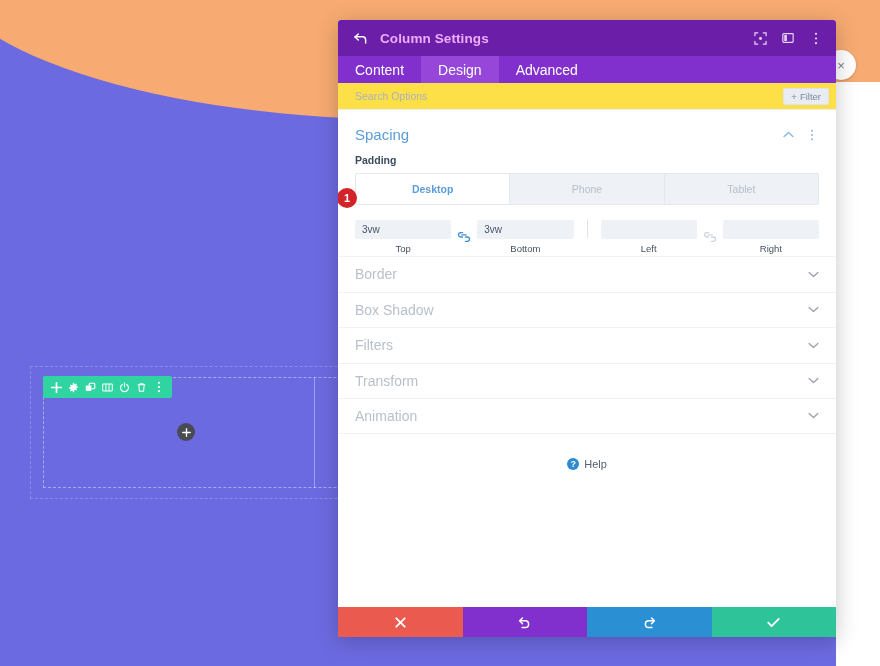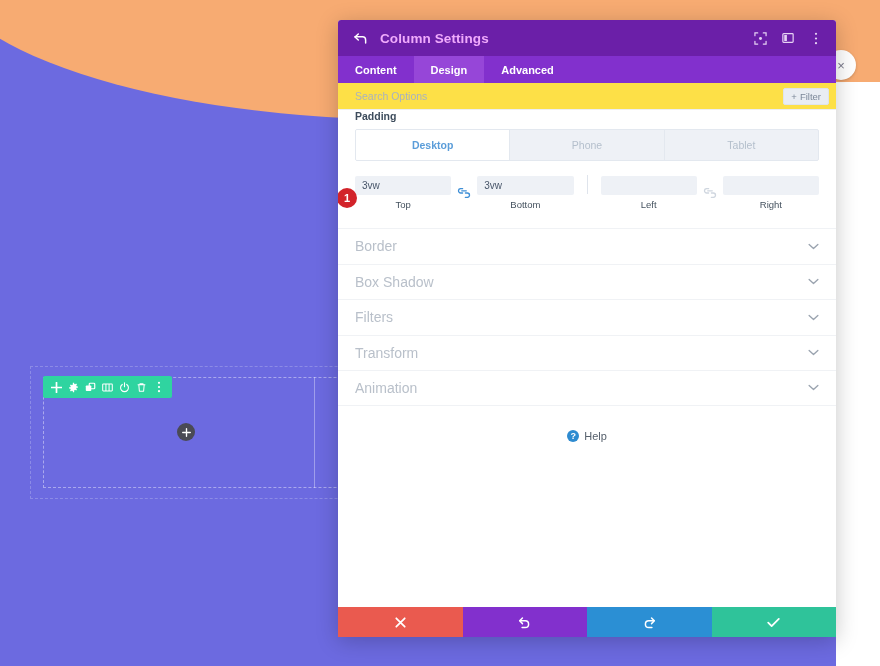--- a/index.html
+++ b/index.html
@@ -151,22 +151,22 @@
     height: 27px;
     background: #8230cd;
     display: flex;
     align-items: stretch;
     flex: 0 0 auto;
   }
   .modal-tabs .tab {
     padding: 0 17px;
     display: flex; align-items: center;
     color: #ffffff;
-    font-size: 11px;
-    font-weight: bold;
+    font-size: 14px;
+    font-weight: normal;
     cursor: pointer;
   }
   .modal-tabs .tab.active { background: #9646d8; }
 
   .search-row {
     height: 27px;
     background: #fde047;
     border-bottom: 1px solid #eceef2;
     display: flex;
     align-items: center;
@@ -302,21 +302,21 @@
     width: 20px; height: 20px;
     border-radius: 50%;
     background: #d2232a;
     color: #ffffff;
     font-size: 11px;
     font-weight: bold;
     display: flex; align-items: center; justify-content: center;
     z-index: 5;
   }
 
-  .collapsed-list { margin-top: 18px; }
+  .collapsed-list { margin-top: 2px; }
   .collapsed-row {
     height: 35.5px;
     border-top: 1px solid #f0f2f5;
     display: flex;
     align-items: center;
     padding: 0 17px;
     cursor: pointer;
   }
   .collapsed-row:last-child { border-bottom: 1px solid #f0f2f5; }
   .collapsed-row .label {
@@ -484,20 +484,35 @@
       <input class="search-input" type="text" placeholder="Search Options" style="">
       <button class="filter-btn">
         <span>+</span>
         <span>Filter</span>
       </button>
     </div>
 
     <div class="modal-body">
 
       <div class="section-open">
+        <div class="section-head">
+          <span class="title">Spacing</span>
+          <span class="caret">
+            <svg width="11" height="7" viewBox="0 0 12 8">
+                <path d="M1 6.3 6 1.6l5 4.7" fill="none" stroke="#8ab4dd" stroke-width="1.5" stroke-linecap="round" stroke-linejoin="round"></path>
+              </svg>
+          </span>
+          <span class="kebab">
+            <svg width="4" height="12" viewBox="0 0 4 13">
+                <circle cx="2" cy="1.8" r="1.1" fill="#8ab4dd"></circle>
+                <circle cx="2" cy="6.5" r="1.1" fill="#8ab4dd"></circle>
+                <circle cx="2" cy="11.2" r="1.1" fill="#8ab4dd"></circle>
+              </svg>
+          </span>
+        </div>
 
         <div class="field-label">Padding</div>
 
         <div class="device-tabs">
           <div class="dt active">Desktop</div>
           <div class="dt">Phone</div>
           <div class="dt">Tablet</div>
         </div>
 
         <div class="padding-row">

